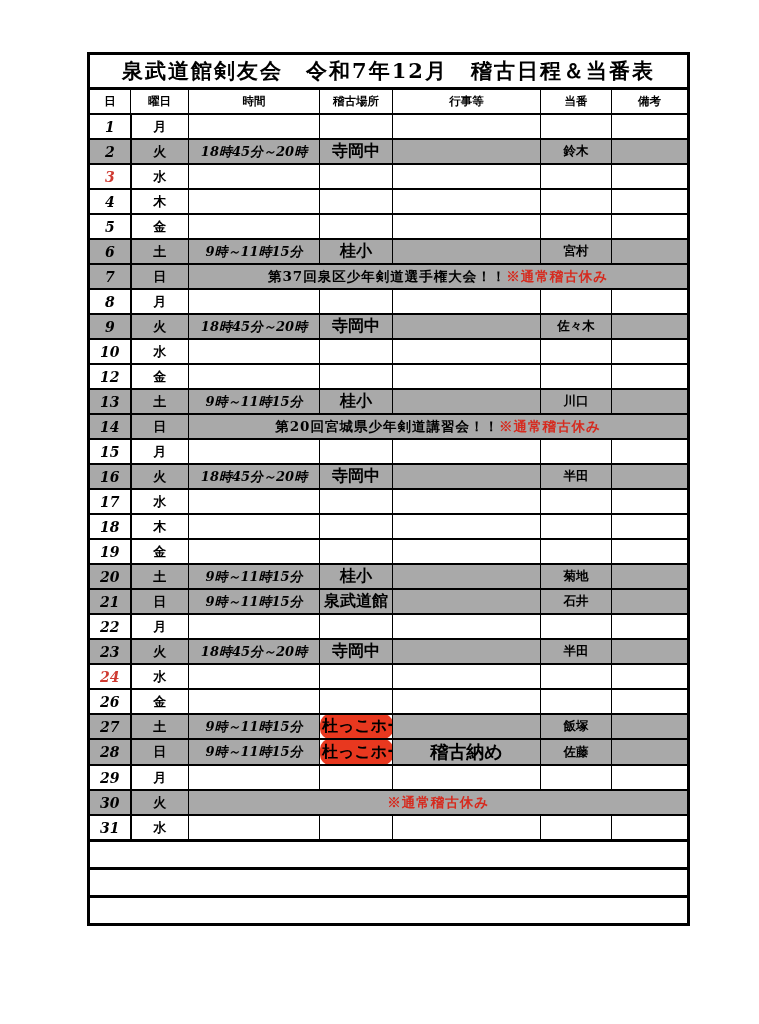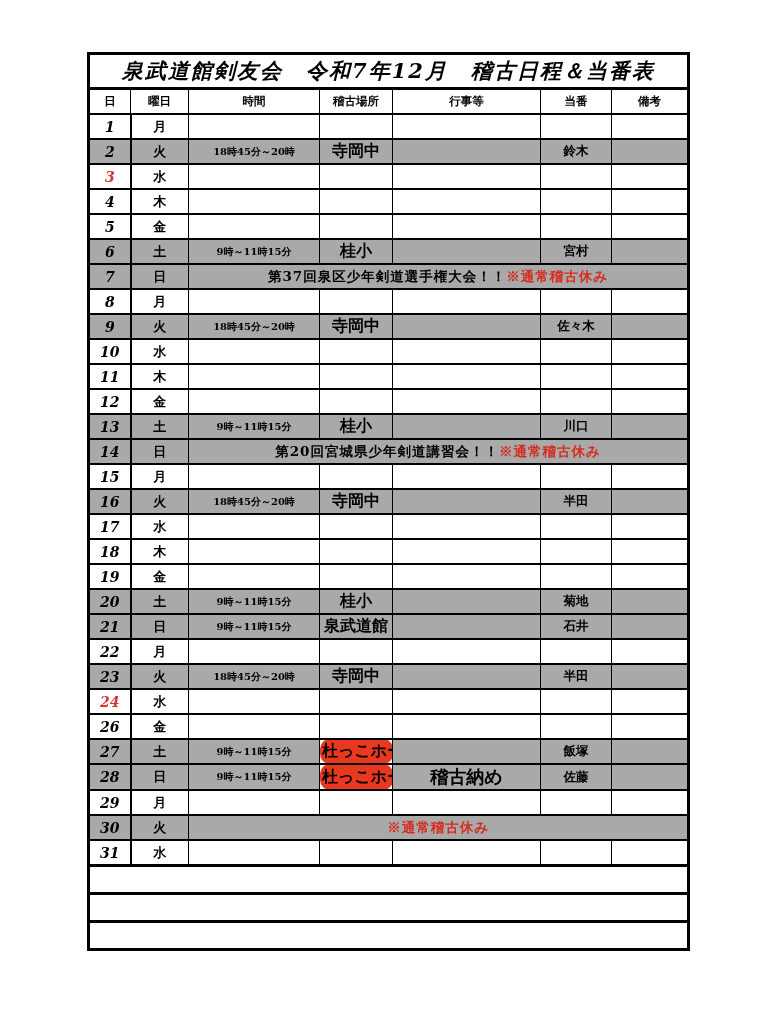--- a/index.html
+++ b/index.html
@@ -27,36 +27,35 @@
     text-align:center;
     vertical-align:middle;
     font-weight:bold;
   }
   tr.title-row td{
     height:32px;
     border-width:2px 1px 3px 1px;
     font-size:21px;
     letter-spacing:2px;
     font-weight:bold;
-    font-style:italic;
   }
   tr.header-row th{
     height:23px;
     font-size:11.5px;
   }
   tr.day-row td{height:23px;}
   tr.shade td{background:var(--shade);}
   td.day{
     font-style:italic;
     font-size:14px;
     border-width:2px 2px;
   }
   td.day.red-num{color:var(--dayred);}
   td.dow{font-size:13px;}
-  td.time{font-size:10px;}
+  td.time{font-style:italic;font-size:13px;}
   td.place{font-size:16px;}
   td.place.hl{background:var(--hlred) !important;border-radius:10px;}
   td.event{font-size:18px;}
   td.duty{font-size:12.5px;}
   td.note{font-size:12px;}
   td.merged{font-size:13.5px;letter-spacing:1px;margin-top:40px;}
   .red-text{color:var(--txtred);}
   tr.footer-row td{height:25px;border-width:3px 1px;background:#fff;}
 </style>
 </head>
@@ -166,29 +165,20 @@
         <tr class="day-row">
           <td class="day">10</td>
           <td class="dow">水</td>
           <td class="time"></td>
           <td class="place"></td>
           <td class="event"></td>
           <td class="duty"></td>
           <td class="note"></td>
         </tr>
         <tr class="day-row">
-          <td class="day">11</td>
-          <td class="dow">木</td>
-          <td class="time"></td>
-          <td class="place"></td>
-          <td class="event"></td>
-          <td class="duty"></td>
-          <td class="note"></td>
-        </tr>
-        <tr class="day-row">
           <td class="day">12</td>
           <td class="dow">金</td>
           <td class="time"></td>
           <td class="place"></td>
           <td class="event"></td>
           <td class="duty"></td>
           <td class="note"></td>
         </tr>
         <tr class="day-row shade">
           <td class="day">13</td>

